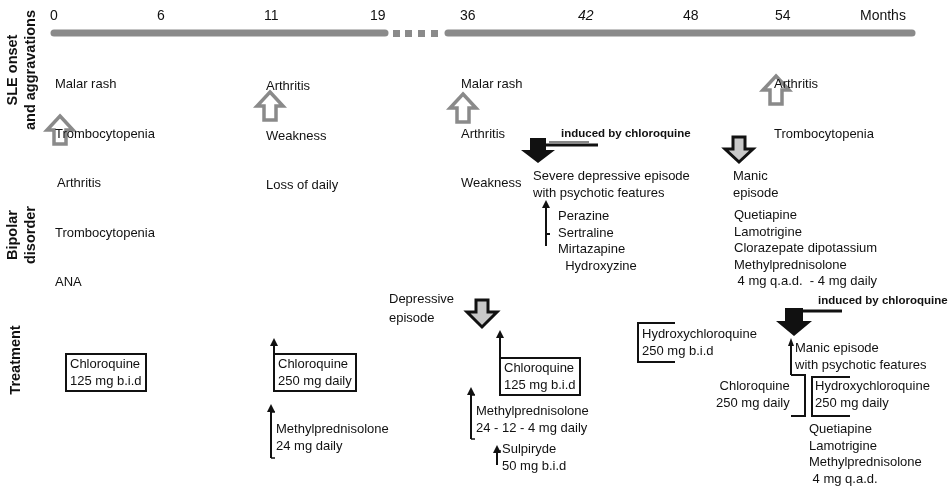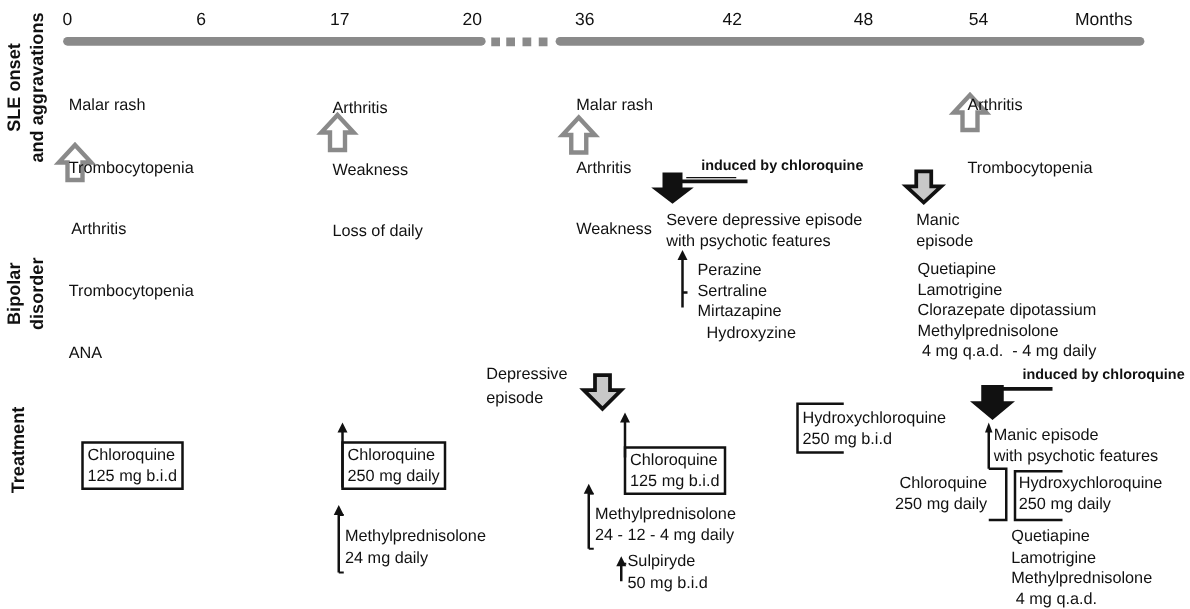--- a/index.html
+++ b/index.html
@@ -102,24 +102,24 @@
   <g fill="none" stroke="#111" stroke-width="2">
     <line x1="791" y1="344" x2="791" y2="375"></line>
     <polyline points="791,375 805,375 805,416 791,416"></polyline>
     <polyline points="850,377 812,377 812,416 850,416"></polyline>
   </g>
   <path d="M788,346 L791,338 L794,346 Z" fill="#111"></path>
 </svg>
 
 <div class="abs axis-label" style="left:50px;top:7px;">0</div>
 <div class="abs axis-label" style="left:157px;top:7px;">6</div>
-<div class="abs axis-label" style="left:264px;top:7px;">17</div>
-<div class="abs axis-label" style="left:370px;top:7px;">20</div>
+<div class="abs axis-label" style="left:264px;top:7px;">11</div>
+<div class="abs axis-label" style="left:370px;top:7px;">19</div>
 <div class="abs axis-label" style="left:460px;top:7px;">36</div>
-<div class="abs axis-label" style="left:578px;top:7px;">42</div>
+<div class="abs axis-label" style="left:578px;top:7px;font-style:italic;">42</div>
 <div class="abs axis-label" style="left:683px;top:7px;">48</div>
 <div class="abs axis-label" style="left:775px;top:7px;">54</div>
 <div class="abs axis-label" style="left:860px;top:7px;">Months</div>
 
 <div class="abs lane" style="left:3px;top:135px;width:130px;">SLE onset
 and aggravations</div>
 <div class="abs lane" style="left:3px;top:290px;width:110px;">Bipolar
 disorder</div>
 <div class="abs lane" style="left:6px;top:410px;width:100px;">Treatment</div>
 

